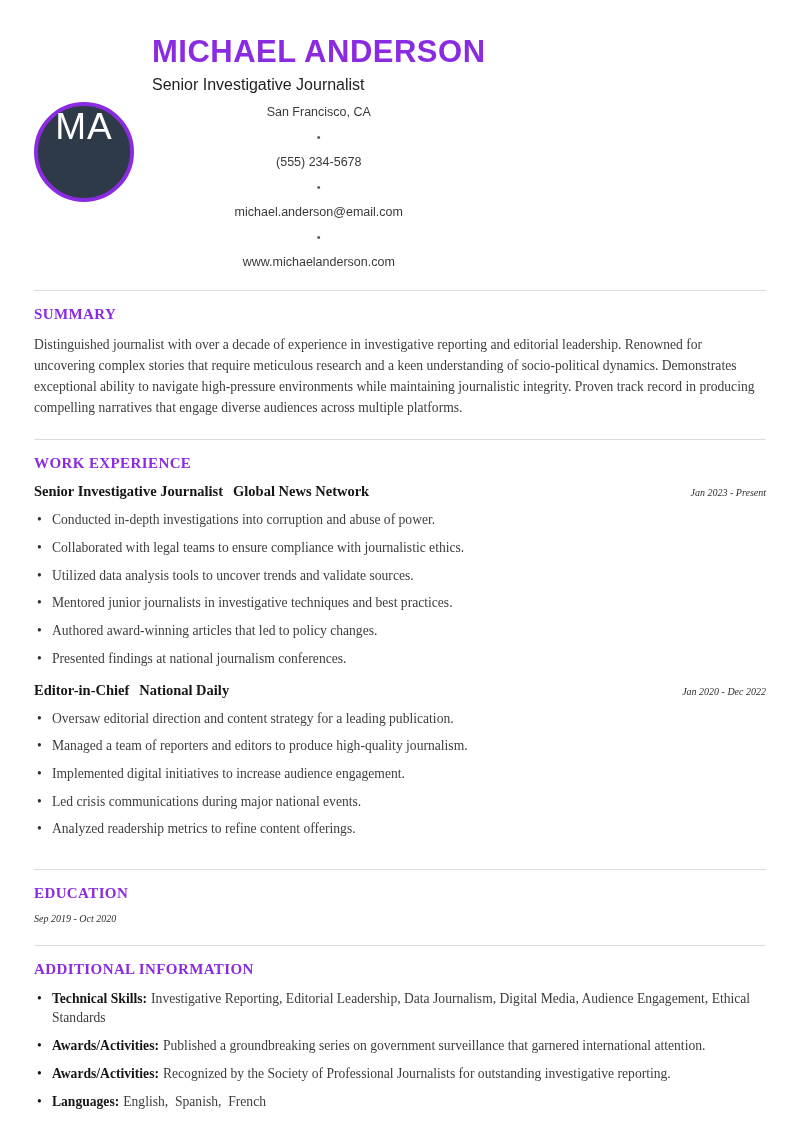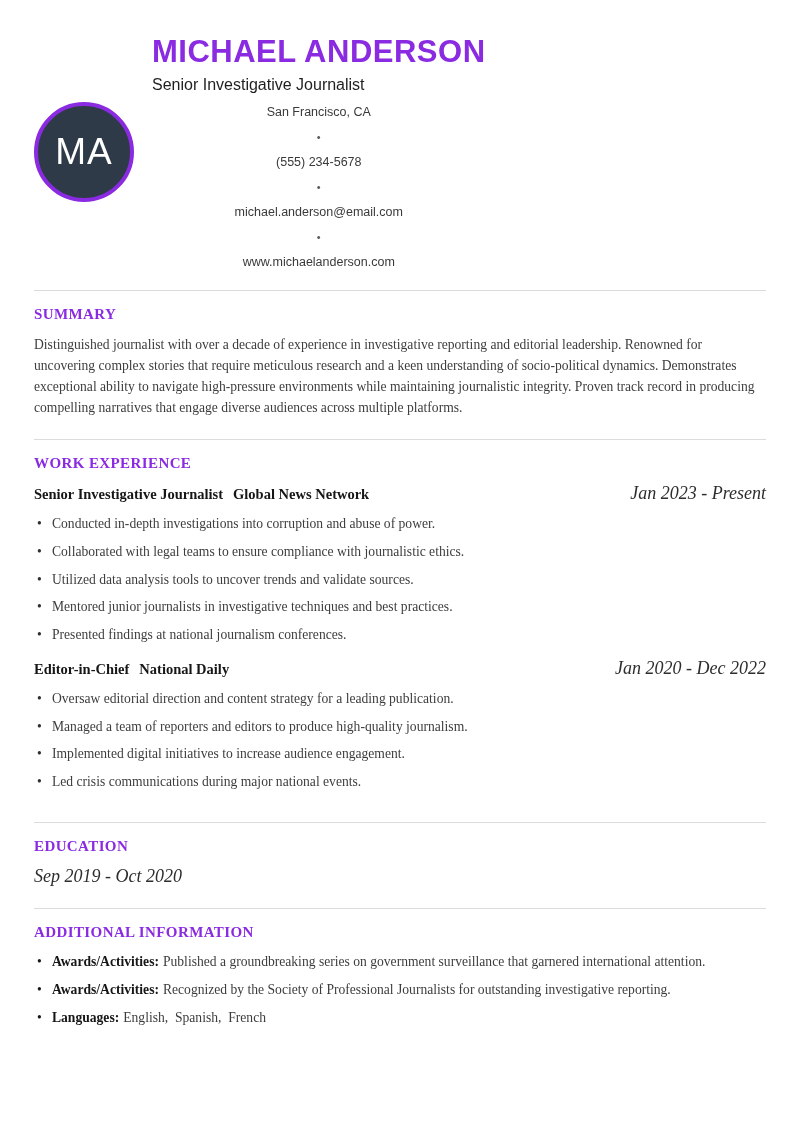--- a/index.html
+++ b/index.html
@@ -9,42 +9,42 @@
     font-family:"Liberation Sans", sans-serif;
     color:#3d3d3d;
   }
   .page { padding:35px 34px 0 34px; }
 
   
   .header { display:flex; align-items:center; gap:18px; }
   .avatar {
     width:100px; height:100px; flex:0 0 100px; border-radius:50%;
     background:#2e3a48; border:4px solid #8a2be2;
-    display:flex; align-items:center; justify-content:center;
+    display:flex; justify-content:center;
   }
   .avatar span { color:#ffffff; font-size:37px; letter-spacing:1px; font-weight:400; }
   .name { color:#8a2be2; font-size:31px; font-weight:700; letter-spacing:0.5px; line-height:1.1; }
   .headline { font-size:16px; color:#1f1f1f; margin-top:7px; }
   .contact { margin-top:11px; font-size:12.5px; color:#3a3a3a; display:flex; align-items:center; gap:12px;flex-direction:column; }
   .contact .sep { color:#555; font-size:11px; }
 
   
   .section { border-top:1px solid #dcdcdc; margin-top:21px; padding-top:15px;font-family:Liberation Serif, serif; }
   .section.spaced { margin-top:30px; }
   .section h2 { color:#8a2be2; font-size:15px; font-weight:700; letter-spacing:0.4px; margin-bottom:11px; }
 
   .summary-text { font-size:13.6px; line-height:1.55; color:#3d3d3d; max-width:732px; }
 
   
   .job { margin-top:2px; }
   .job + .job { margin-top:13px; }
   .job-head { display:flex; justify-content:space-between; align-items:baseline; margin-bottom:10px; }
   .job-head .left { display:flex; gap:10px; }
   .job-head .left span { font-size:14.5px; font-weight:700; color:#161616; }
-  .dates { font-size:18px; font-style:italic; color:#2e2e2e; white-space:nowrap; }
+  .dates { font-size:10px; font-style:italic; color:#2e2e2e; white-space:nowrap; }
 
   ul.bullets { list-style:none; }
   ul.bullets li {
     position:relative; padding-left:18px; margin-bottom:8px;
     font-size:13.6px; line-height:1.45; color:#3d3d3d;
   }
   ul.bullets li::before { content:"•"; position:absolute; left:3px; top:0; color:#2e2e2e; }
 
   
   .edu-row { display:flex; justify-content:space-between; align-items:baseline; margin-top:4px; }
@@ -98,52 +98,57 @@
           <span>Senior Investigative Journalist</span>
           <span>Global News Network</span>
         </div>
         <span class="dates">Jan 2023 - Present</span>
       </div>
       <ul class="bullets">
         <li>Conducted in-depth investigations into corruption and abuse of power.</li>
         <li>Collaborated with legal teams to ensure compliance with journalistic ethics.</li>
         <li>Utilized data analysis tools to uncover trends and validate sources.</li>
         <li>Mentored junior journalists in investigative techniques and best practices.</li>
+        <li>Authored award-winning articles that led to policy changes.</li>
         <li>Presented findings at national journalism conferences.</li>
       </ul>
     </div>
 
     <div class="job">
       <div class="job-head">
         <div class="left">
           <span>Editor-in-Chief</span>
           <span>National Daily</span>
         </div>
         <span class="dates">Jan 2020 - Dec 2022</span>
       </div>
       <ul class="bullets">
         <li>Oversaw editorial direction and content strategy for a leading publication.</li>
         <li>Managed a team of reporters and editors to produce high-quality journalism.</li>
         <li>Implemented digital initiatives to increase audience engagement.</li>
         <li>Led crisis communications during major national events.</li>
+        <li>Analyzed readership metrics to refine content offerings.</li>
       </ul>
     </div>
   </section>
 
   <section class="section spaced">
     <h2>EDUCATION</h2>
     <div class="edu-row">
       <span class="dates">Sep 2019 - Oct 2020</span>
     </div>
   </section>
 
   <section class="section">
     <h2>ADDITIONAL INFORMATION</h2>
     <ul class="add-list">
       <li>
+        <strong>Technical Skills:</strong><span class="txt">Investigative Reporting, Editorial Leadership, Data Journalism, Digital Media, Audience Engagement, Ethical Standards</span>
+      </li>
+      <li>
         <strong>Awards/Activities:</strong><span class="txt">Published a groundbreaking series on government surveillance that garnered international attention.</span>
       </li>
       <li>
         <strong>Awards/Activities:</strong><span class="txt">Recognized by the Society of Professional Journalists for outstanding investigative reporting.</span>
       </li>
       <li>
         <strong>Languages:</strong><span class="txt">English,  Spanish,  French</span>
       </li>
     </ul>
   </section>

